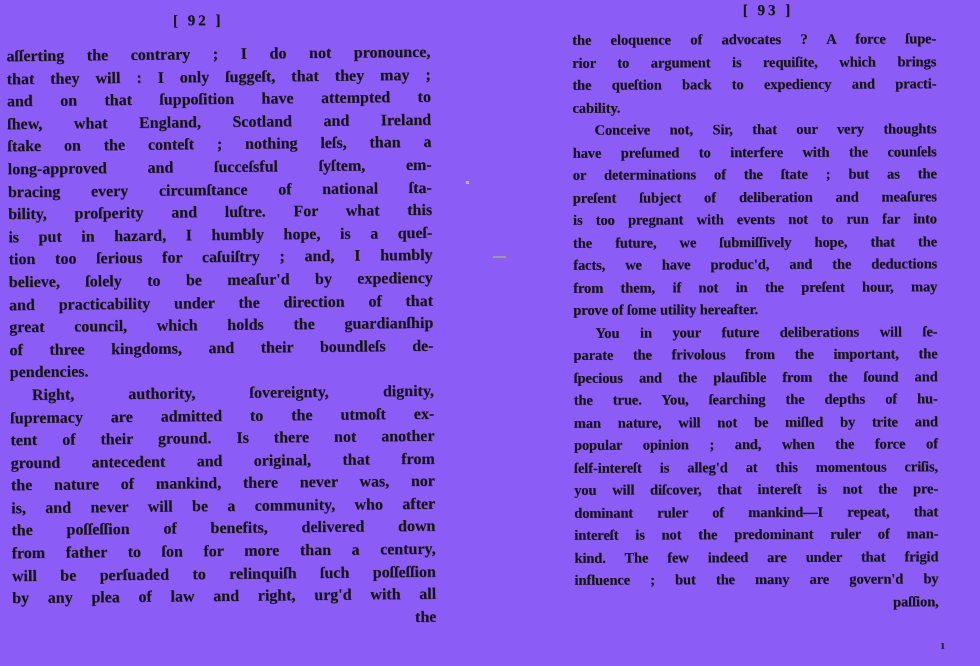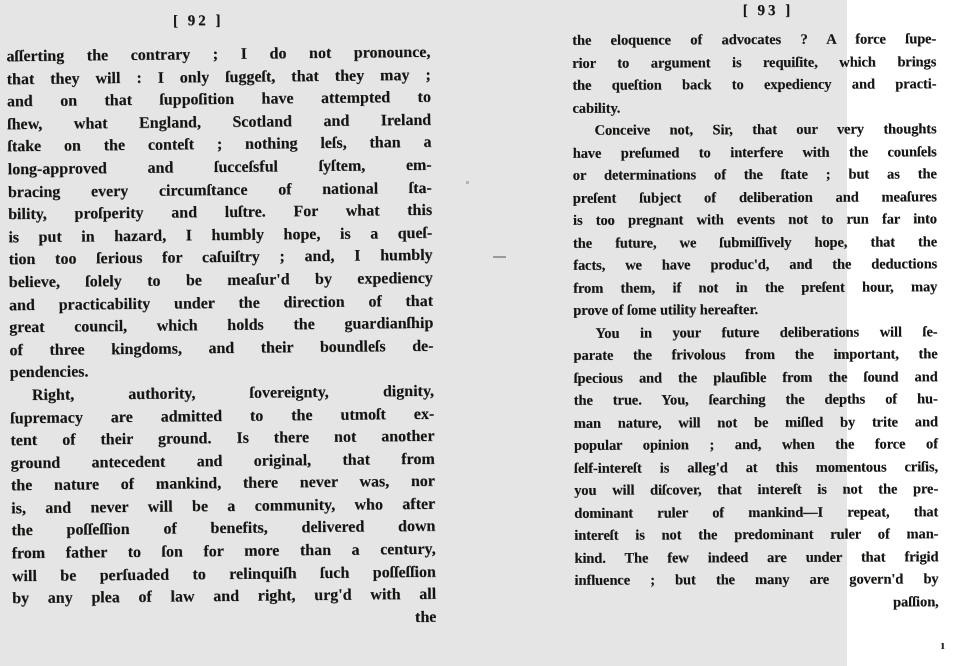--- a/index.html
+++ b/index.html
@@ -3,22 +3,22 @@
 <meta charset="utf-8">
 <style>
   html, body { margin: 0; padding: 0; }
   body {
     width: 980px; height: 666px;
     background: #ffffff;
     overflow: hidden;
   }
   .scan {
     position: relative;
-    width: 847px; height: 666px;
-    background: #e5e5e5;
+    width: 980px; height: 666px;
+    background: #8b5cf6;
     font-family: "Liberation Serif", "DejaVu Serif", serif;
     color: #161513;
   }
   .page { position: absolute; font-weight: 700; }
   .page-left {
     left: 6px; top: 12px; width: 424px;
     transform: rotate(-0.6deg);
     transform-origin: 50% 0;
   }
   .page-right {

